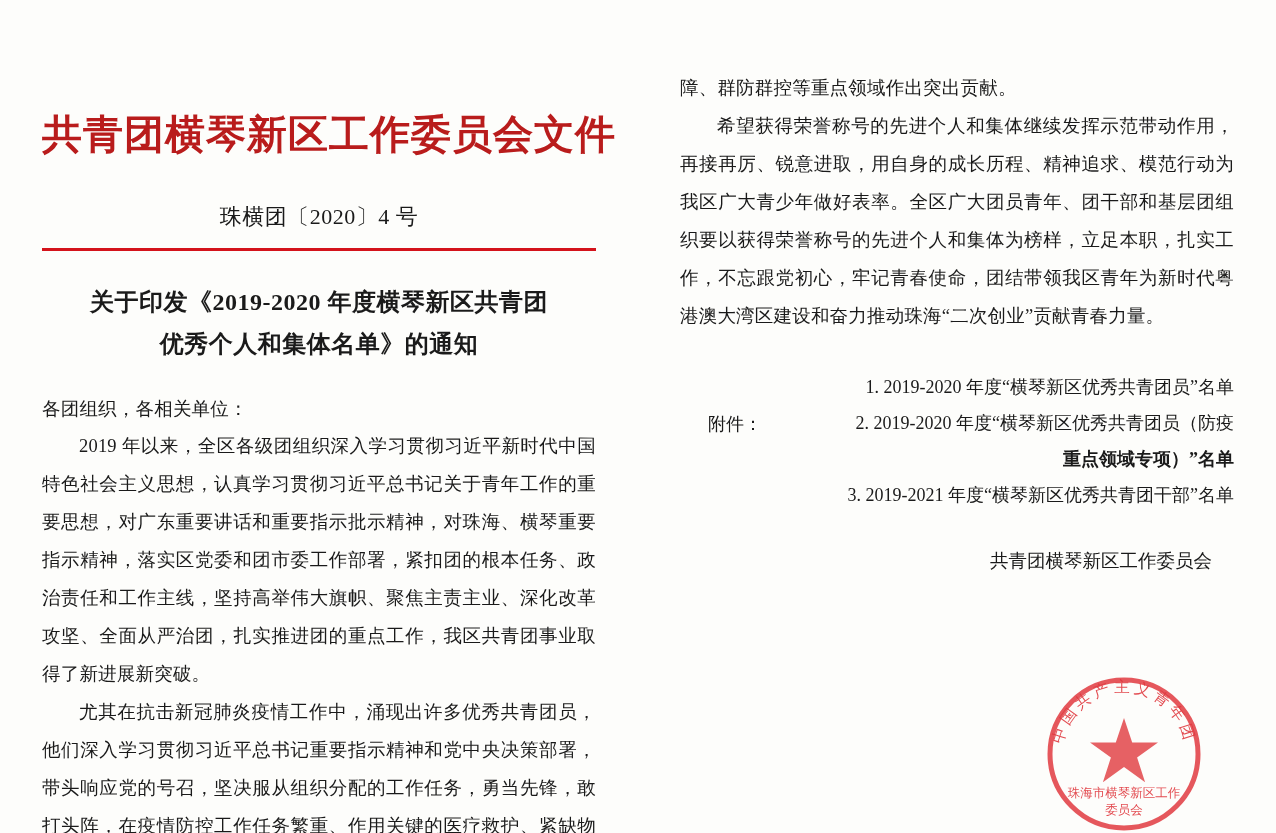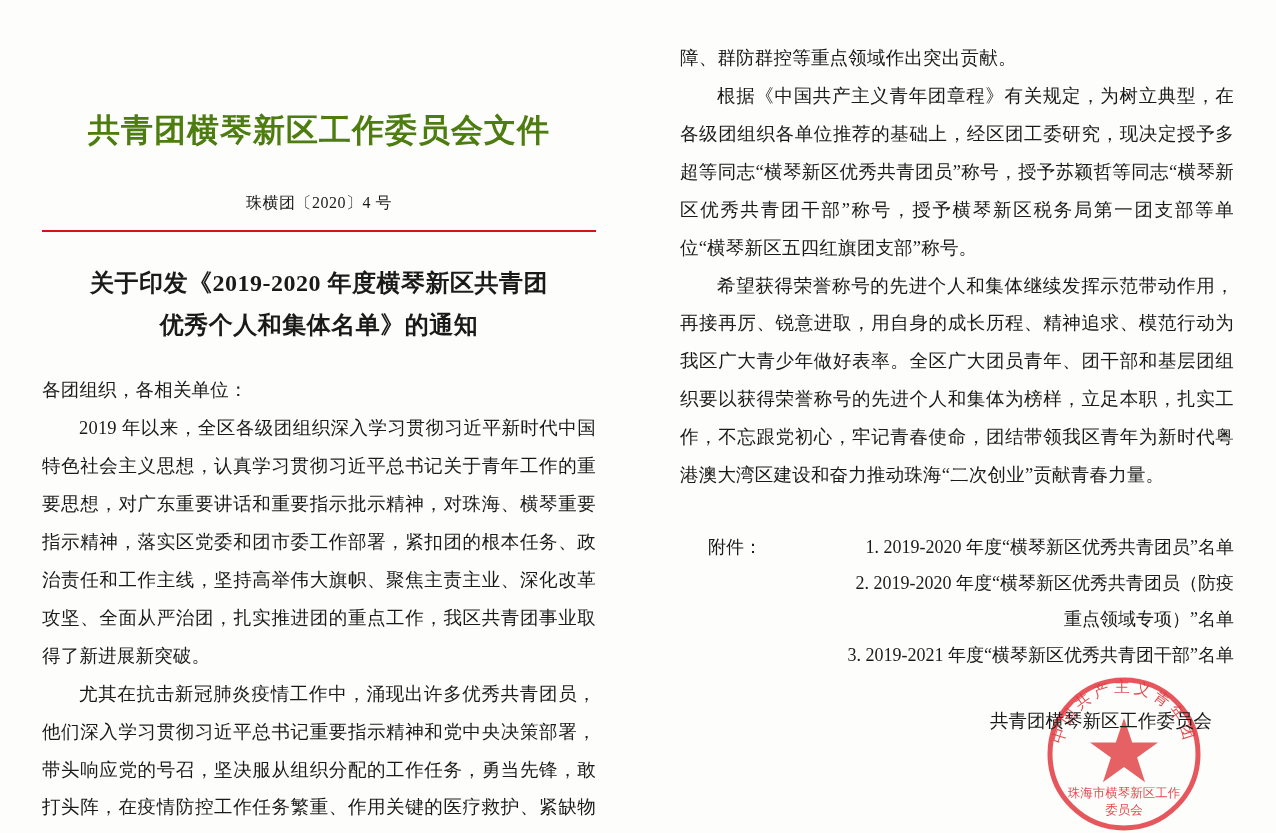--- a/index.html
+++ b/index.html
@@ -37,32 +37,32 @@
     width: 638px;
     padding: 0 42px;
   }
 
   
   .masthead {
     margin-top: 112px;
     text-align: center;
   }
   .masthead-title {
-    color: #4d7c0f;
+    color: #b91c1c;
     font-family: "Liberation Serif", "DejaVu Serif", serif;
     font-weight: bold;
-    font-size: 32px;
+    font-size: 40px;
     letter-spacing: 1px;
     line-height: 1.15;
     white-space: nowrap;
   }
   .doc-number {
     margin-top: 44px;
     text-align: center;
-    font-size: 16px;
+    font-size: 22px;
     color: #1a1a1a;
     letter-spacing: 0.5px;
   }
   .red-rule {
     margin-top: 16px;
     height: 2.5px;
     background: #d4131b;
     width: 100%;
   }
 
@@ -90,46 +90,48 @@
     letter-spacing: 0.2px;
   }
   .body-text p {
     margin: 0 0 0 0;
   }
   .indent {
     text-indent: 2em;
   }
 
   .col-right .body-text {
-    margin-top: 40px;
+    margin-top: 70px;
   }
 
   
   .attachments {
     margin-top: 34px;
     font-size: 18px;
     line-height: 2.0;
   }
   .attach-row {
     display: flex;
     align-items: flex-start;
   }
   .attach-label {
     white-space: nowrap;
     padding-left: 28px;
+    margin-top: 37px;
   }
   .attach-list {
     flex: 1;
     text-align: right;
   }
   .attach-item {
     white-space: nowrap;
   }
   .attach-item.cont {
     padding-left: 1.6em;
+    font-weight: bold;
   }
 
   
   .signature {
     margin-top: 30px;
     text-align: right;
     font-size: 18.5px;
     line-height: 1.95;
     padding-right: 22px;
     position: relative;
@@ -173,21 +175,20 @@
       <p class="indent">2019 年以来，全区各级团组织深入学习贯彻习近平新时代中国特色社会主义思想，认真学习贯彻习近平总书记关于青年工作的重要思想，对广东重要讲话和重要指示批示精神，对珠海、横琴重要指示精神，落实区党委和团市委工作部署，紧扣团的根本任务、政治责任和工作主线，坚持高举伟大旗帜、聚焦主责主业、深化改革攻坚、全面从严治团，扎实推进团的重点工作，我区共青团事业取得了新进展新突破。</p>
       <p class="indent">尤其在抗击新冠肺炎疫情工作中，涌现出许多优秀共青团员，他们深入学习贯彻习近平总书记重要指示精神和党中央决策部署，带头响应党的号召，坚决服从组织分配的工作任务，勇当先锋，敢打头阵，在疫情防控工作任务繁重、作用关键的医疗救护、紧缺物资生产、交通物流、科研攻关、应急服务保</p>
     </div>
 
   </div>
 
   <div class="col col-right">
 
     <div class="body-text">
       <p>障、群防群控等重点领域作出突出贡献。</p>
-      <p class="indent">根据《中国共产主义青年团章程》有关规定，为树立典型，在各级团组织各单位推荐的基础上，经区团工委研究，现决定授予多超等同志“横琴新区优秀共青团员”称号，授予苏颖哲等同志“横琴新区优秀共青团干部”称号，授予横琴新区税务局第一团支部等单位“横琴新区五四红旗团支部”称号。</p>
       <p class="indent">希望获得荣誉称号的先进个人和集体继续发挥示范带动作用，再接再厉、锐意进取，用自身的成长历程、精神追求、模范行动为我区广大青少年做好表率。全区广大团员青年、团干部和基层团组织要以获得荣誉称号的先进个人和集体为榜样，立足本职，扎实工作，不忘跟党初心，牢记青春使命，团结带领我区青年为新时代粤港澳大湾区建设和奋力推动珠海“二次创业”贡献青春力量。</p>
     </div>
 
     <div class="attachments">
       <div class="attach-row">
         <div class="attach-label">附件：</div>
         <div class="attach-list">
           <div class="attach-item">1. 2019-2020 年度“横琴新区优秀共青团员”名单</div>
           <div class="attach-item">2. 2019-2020 年度“横琴新区优秀共青团员（防疫</div>
           <div class="attach-item cont">重点领域专项）”名单</div>

